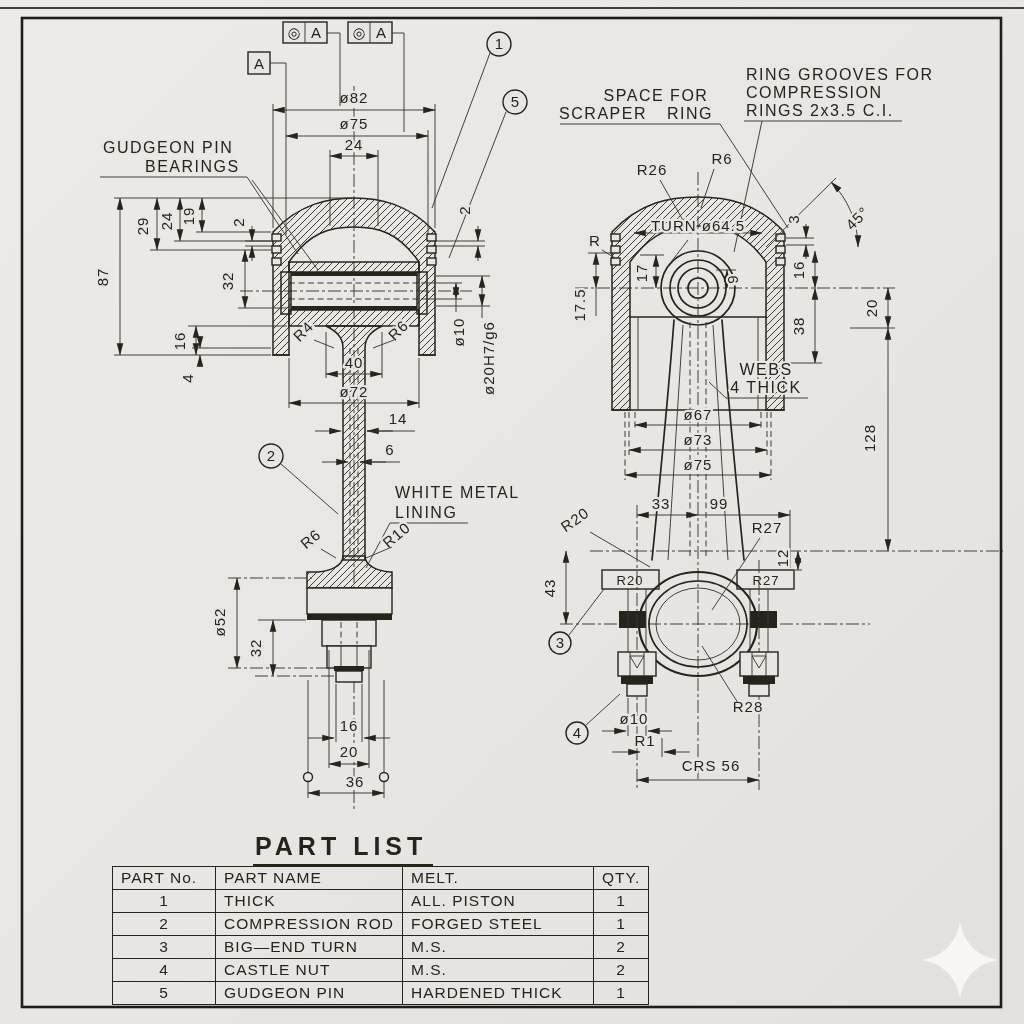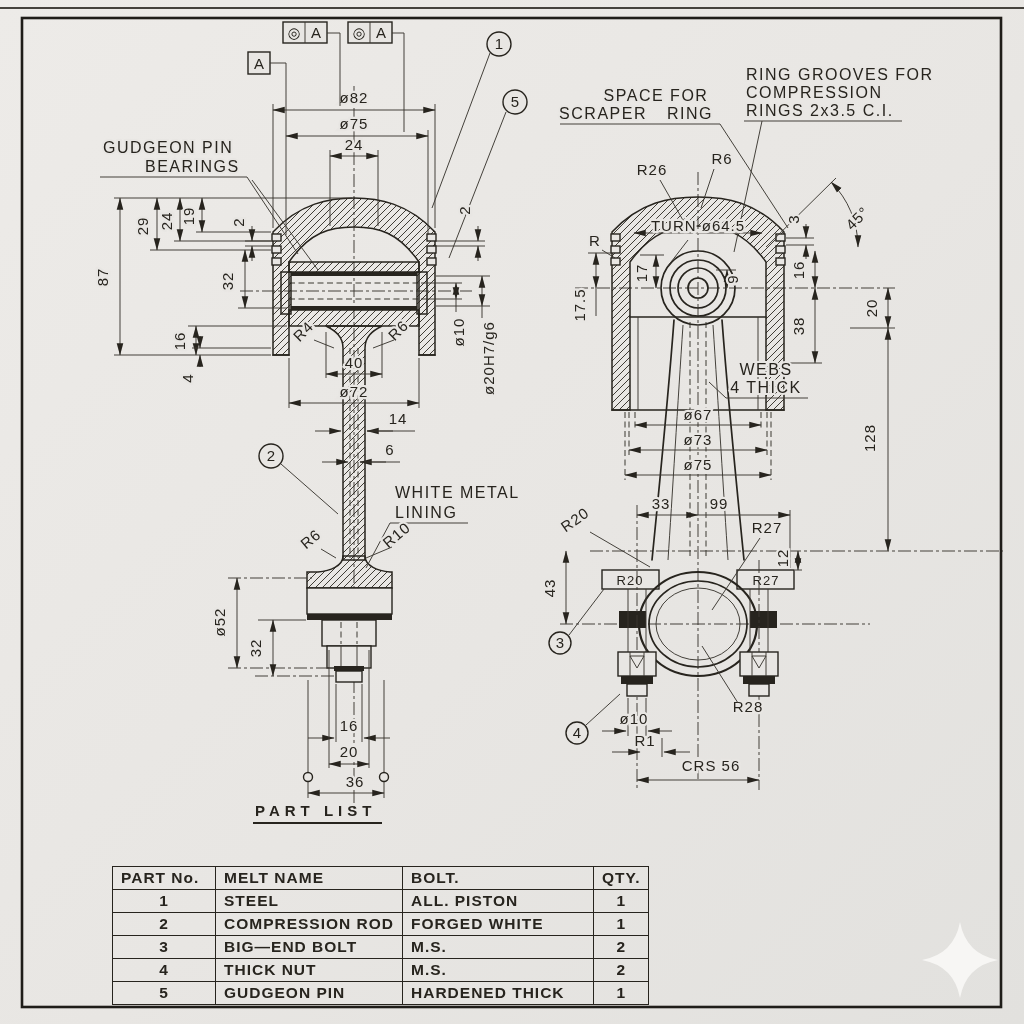--- a/index.html
+++ b/index.html
@@ -12,23 +12,23 @@
   .sp{word-spacing:14px;}
   .ol{stroke:#27241e;stroke-width:1.7;fill:none;stroke-linecap:round;}
   .o2{stroke:#27241e;stroke-width:2.2;fill:none;}
   .tn{stroke:#3b3831;stroke-width:0.95;fill:none;}
   .cl{stroke:#3b3831;stroke-width:0.95;fill:none;stroke-dasharray:13 3 3 3;}
   .hd{stroke:#3b3831;stroke-width:1;fill:none;stroke-dasharray:6 3.5;}
   .wh{fill:#e8e6e3;stroke:#27241e;stroke-width:1.4;}
   .bk{fill:#27241e;stroke:none;}
   .ht{fill:url(#hatch);stroke:#27241e;stroke-width:1.5;}
   
-  .pl-title{position:absolute;left:253px;top:802px;font-size:15px;letter-spacing:5px;color:#27241e;border-bottom:2.6px solid #27241e;padding:0 6px 3px 2px;font-weight:bold;}
+  .pl-title{position:absolute;left:253px;top:832px;font-size:25px;letter-spacing:5px;color:#27241e;border-bottom:2.6px solid #27241e;padding:0 6px 3px 2px;font-weight:bold;}
   table.pl{position:absolute;left:112px;top:866px;border-collapse:collapse;color:#27241e;}
-  table.pl td,table.pl th{border:1.7px solid #27241e;font-size:15.5px;font-weight:bold;height:22px;padding:0 8px;letter-spacing:1px;white-space:nowrap;text-align:left;}
+  table.pl td,table.pl th{border:1.7px solid #27241e;font-size:15.5px;font-weight:normal;height:22px;padding:0 8px;letter-spacing:1px;white-space:nowrap;text-align:left;}
   table.pl .c{text-align:center;}
   .w1{width:86px}.w2{width:170px}.w3{width:174px}.w4{width:30px}
   .star{position:absolute;left:0;top:0;pointer-events:none;}
 </style>
 </head>
 <body>
 
 <div class="sheet">
 <svg width="1024" height="1024" viewBox="0 0 1024 1024">
   <defs>
@@ -446,45 +446,45 @@
     <line class="tn" x1="637" y1="780" x2="759" y2="780" marker-start="url(#ar)" marker-end="url(#ar)"></line>
     <text class="d" x="711" y="771" text-anchor="middle">CRS 56</text>
   </g>
 </svg>
 
 <div class="pl-title">PART LIST</div>
 <table class="pl">
   <tbody>
         <tr>
     <th class="w1">PART No.</th>
-    <th class="w2">MELT NAME</th>
-    <th class="w3">BOLT.</th>
+    <th class="w2">PART NAME</th>
+    <th class="w3">MELT.</th>
     <th class="w4">QTY.</th>
   </tr>
   <tr>
     <td class="c">1</td>
-    <td>STEEL</td>
+    <td>THICK</td>
     <td>ALL. PISTON</td>
     <td class="c">1</td>
   </tr>
   <tr>
     <td class="c">2</td>
     <td>COMPRESSION ROD</td>
-    <td>FORGED WHITE</td>
+    <td>FORGED STEEL</td>
     <td class="c">1</td>
   </tr>
   <tr>
     <td class="c">3</td>
-    <td>BIG—END BOLT</td>
+    <td>BIG—END TURN</td>
     <td>M.S.</td>
     <td class="c">2</td>
   </tr>
   <tr>
     <td class="c">4</td>
-    <td>THICK NUT</td>
+    <td>CASTLE NUT</td>
     <td>M.S.</td>
     <td class="c">2</td>
   </tr>
   <tr>
     <td class="c">5</td>
     <td>GUDGEON PIN</td>
     <td>HARDENED THICK</td>
     <td class="c">1</td>
   </tr>
 </tbody>

